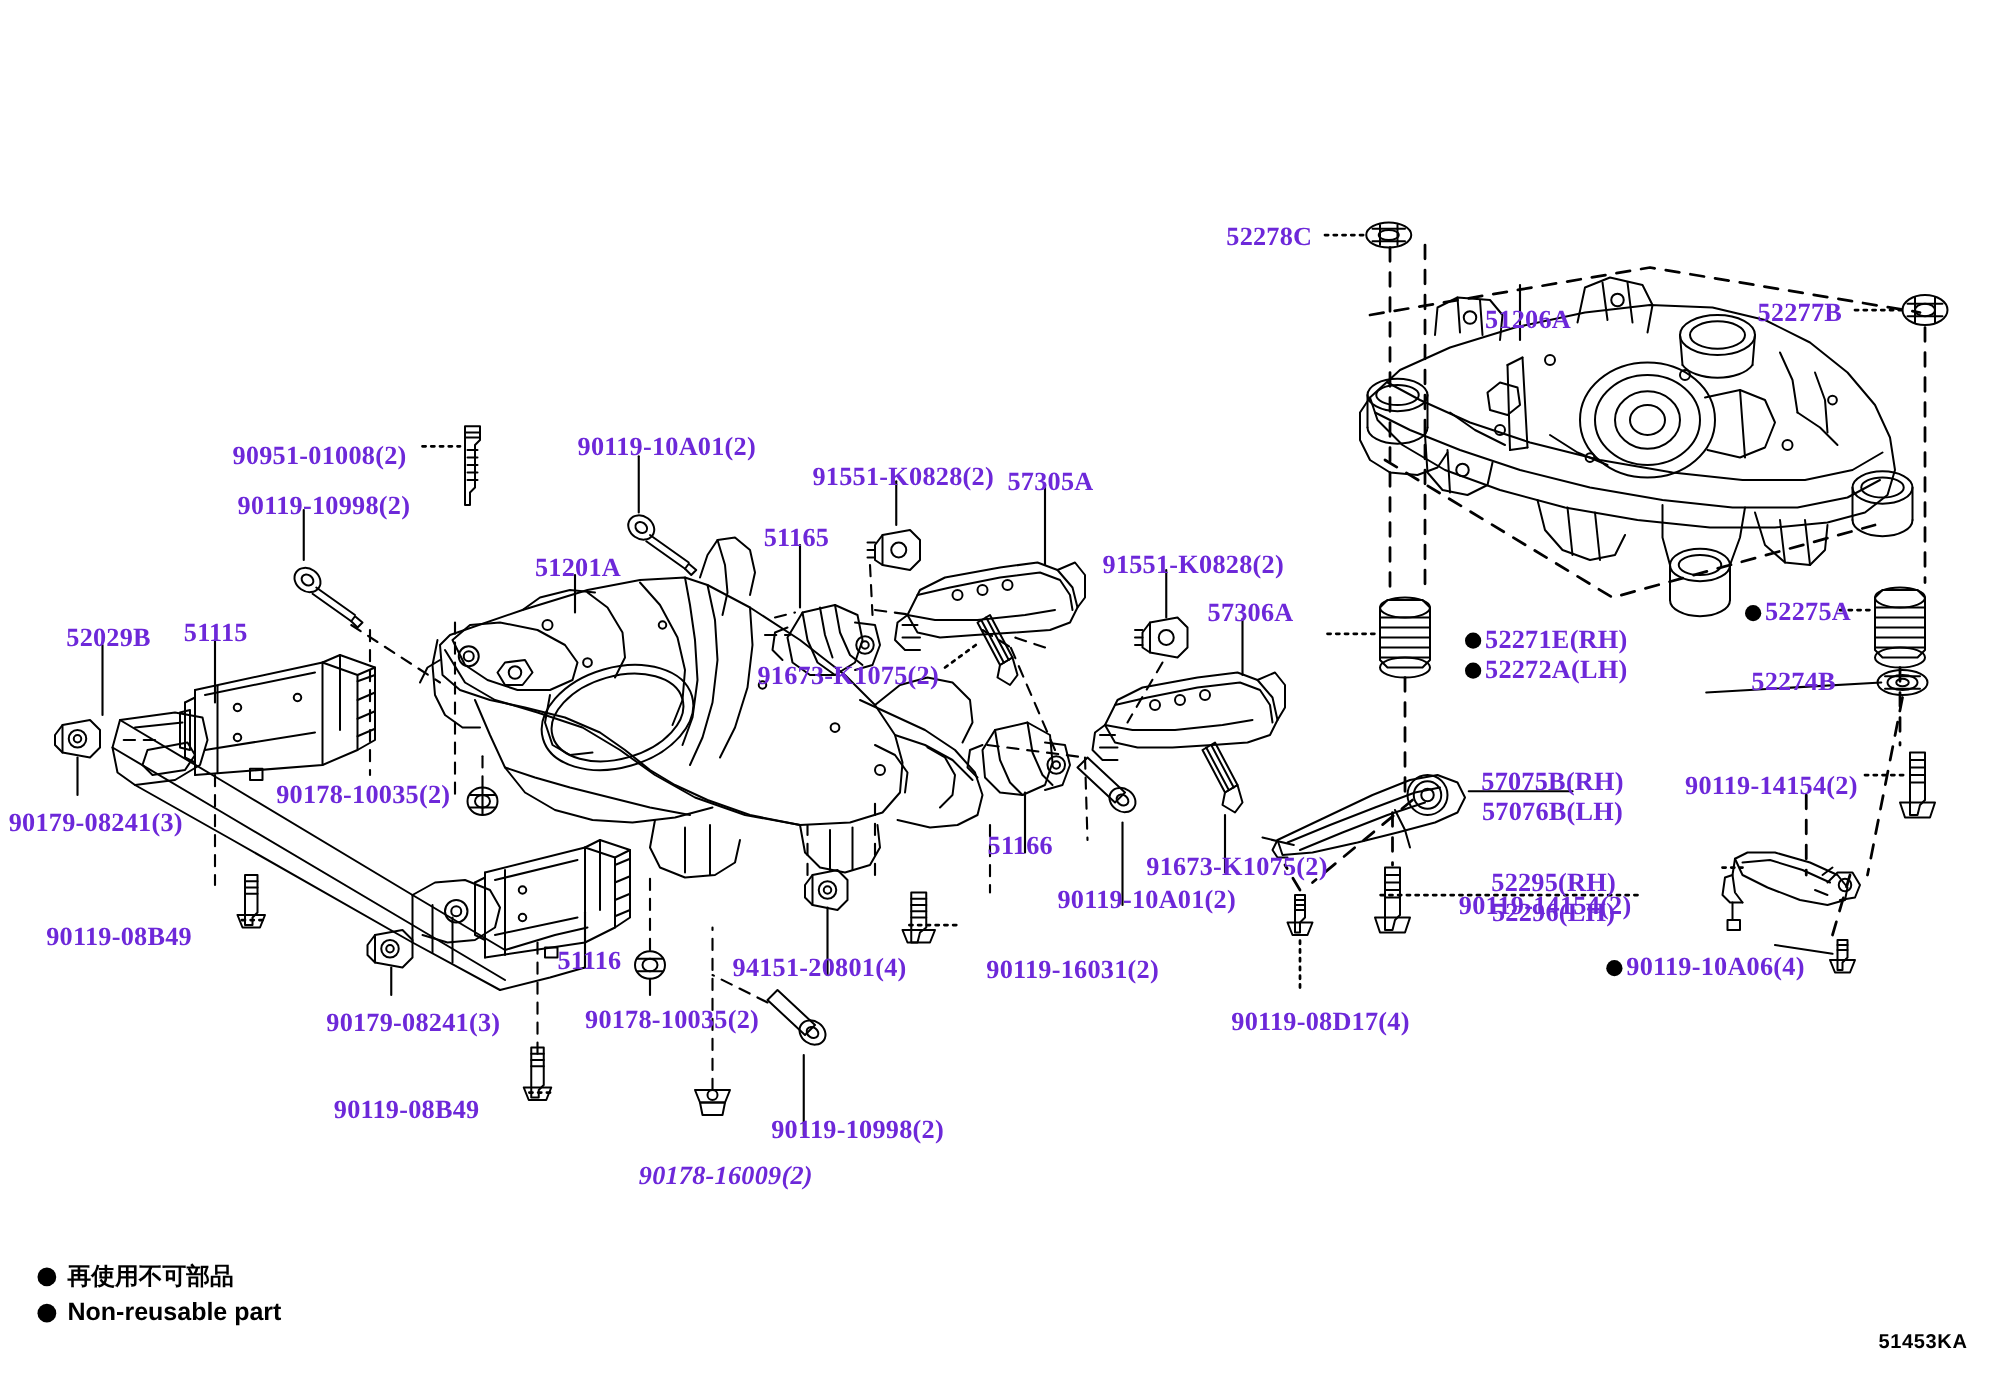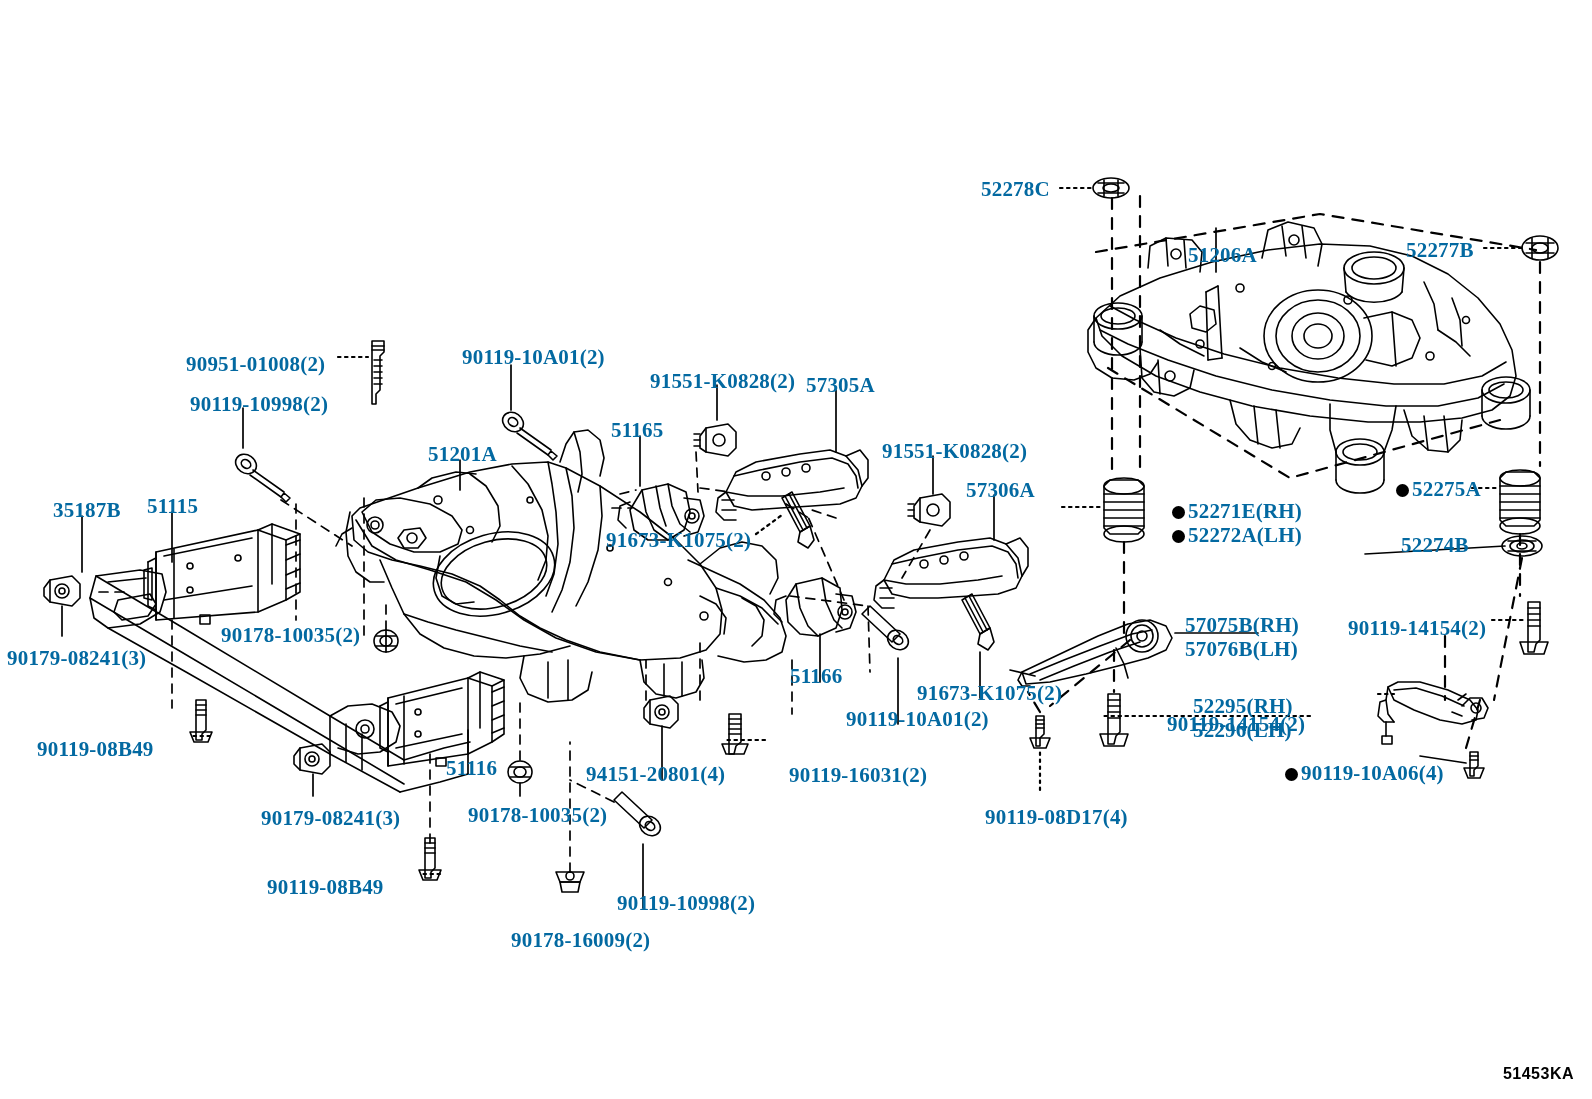--- a/index.html
+++ b/index.html
@@ -12,21 +12,22 @@
   svg.art{position:absolute;left:0;top:0;width:1592px;height:1099px;}
 
   .lbl{
     position:absolute;
     font-family:"Liberation Serif", serif;
     font-weight:bold;
     font-size:21px;
     letter-spacing:0.2px;
     white-space:pre;
     line-height:1.18;
-    color:#0369a1;
+    color:#6d28d9;
+    text-align:center;
   }
   .lbl.two{line-height:1.12;margin-top:17px;}
   .lbl .bul{
     display:inline-block;
     width:13px;height:13px;border-radius:50%;
     background:#000;vertical-align:-1px;margin-right:3px;
   }
   .lbl .row{display:block;white-space:pre;}
 
   #legend{
@@ -595,47 +596,57 @@
   <div id="labels-layer">
       <div class="lbl" style="left: 186px; top: 352px;"><span>90951-01008(2)</span></div>
       <div class="lbl" style="left: 190px; top: 392px;"><span>90119-10998(2)</span></div>
       <div class="lbl" style="left: 462px; top: 345px;"><span>90119-10A01(2)</span></div>
       <div class="lbl" style="left: 650px; top: 369px;"><span>91551-K0828(2)</span></div>
       <div class="lbl" style="left: 806px; top: 373px;"><span>57305A</span></div>
       <div class="lbl" style="left: 611px; top: 418px;"><span>51165</span></div>
       <div class="lbl" style="left: 428px; top: 442px;"><span>51201A</span></div>
       <div class="lbl" style="left: 882px; top: 439px;"><span>91551-K0828(2)</span></div>
       <div class="lbl" style="left: 966px; top: 478px;"><span>57306A</span></div>
-      <div class="lbl" style="left: 53px; top: 498px;"><span>35187B</span></div>
+      <div class="lbl" style="left: 53px; top: 498px;"><span>52029B</span></div>
       <div class="lbl" style="left: 147px; top: 494px;"><span>51115</span></div>
       <div class="lbl" style="left: 606px; top: 528px;"><span>91673-K1075(2)</span></div>
       <div class="lbl" style="left: 221px; top: 623px;"><span>90178-10035(2)</span></div>
       <div class="lbl" style="left: 7px; top: 646px;"><span>90179-08241(3)</span></div>
       <div class="lbl" style="left: 790px; top: 664px;"><span>51166</span></div>
       <div class="lbl" style="left: 37px; top: 737px;"><span>90119-08B49</span></div>
       <div class="lbl" style="left: 917px; top: 681px;"><span>91673-K1075(2)</span></div>
       <div class="lbl" style="left: 846px; top: 707px;"><span>90119-10A01(2)</span></div>
       <div class="lbl" style="left: 789px; top: 735px; margin-top: 28px;"><span>90119-16031(2)</span></div>
       <div class="lbl" style="left: 586px; top: 762px;"><span>94151-20801(4)</span></div>
       <div class="lbl" style="left: 446px; top: 756px;"><span>51116</span></div>
       <div class="lbl" style="left: 468px; top: 803px;"><span>90178-10035(2)</span></div>
       <div class="lbl" style="left: 261px; top: 806px;"><span>90179-08241(3)</span></div>
       <div class="lbl" style="left: 267px; top: 875px;"><span>90119-08B49</span></div>
       <div class="lbl" style="left: 617px; top: 891px;"><span>90119-10998(2)</span></div>
-      <div class="lbl" style="left: 511px; top: 928px;"><span>90178-16009(2)</span></div>
+      <div class="lbl" style="left: 511px; top: 928px; font-style: italic;"><span>90178-16009(2)</span></div>
       <div class="lbl" style="left: 981px; top: 177px;"><span>52278C</span></div>
       <div class="lbl" style="left: 1188px; top: 211px; margin-top: 32px;"><span>51206A</span></div>
       <div class="lbl" style="left: 1406px; top: 238px;"><span>52277B</span></div>
       <div class="lbl" style="left: 1396px; top: 477px;"><span class="bul"></span><span>52275A</span></div>
       <div class="lbl" style="left: 1401px; top: 533px;"><span>52274B</span></div>
       <div class="lbl" style="left: 1348px; top: 616px;"><span>90119-14154(2)</span></div>
       <div class="lbl" style="left: 1167px; top: 712px;"><span>90119-14154(2)</span></div>
       <div class="lbl" style="left: 985px; top: 805px;"><span>90119-08D17(4)</span></div>
       <div class="lbl" style="left: 1285px; top: 761px;"><span class="bul"></span><span>90119-10A06(4)</span></div>
       <div class="lbl two" style="left: 1172px; top: 483px;"><span class="row"><span class="bul"></span><span>52271E(RH)</span></span><span class="row"><span class="bul"></span><span>52272A(LH)</span></span></div>
       <div class="lbl two" style="left: 1185px; top: 597px;"><span class="row"><span>57075B(RH)</span></span><span class="row"><span>57076B(LH)</span></span></div>
       <div class="lbl two" style="left: 1193px; top: 678px;"><span class="row"><span>52295(RH)</span></span><span class="row"><span>52296(LH)</span></span></div>
     </div>
 
+  <div id="legend">
+    <div class="row">
+      <span class="dot"></span>
+      <span class="jp">再使用不可部品</span>
+    </div>
+    <div class="row">
+      <span class="dot"></span>
+      <span>Non-reusable part</span>
+    </div>
+  </div>
 
   <div id="diagcode">51453KA</div>
 
 </div>
 
 </body></html>

